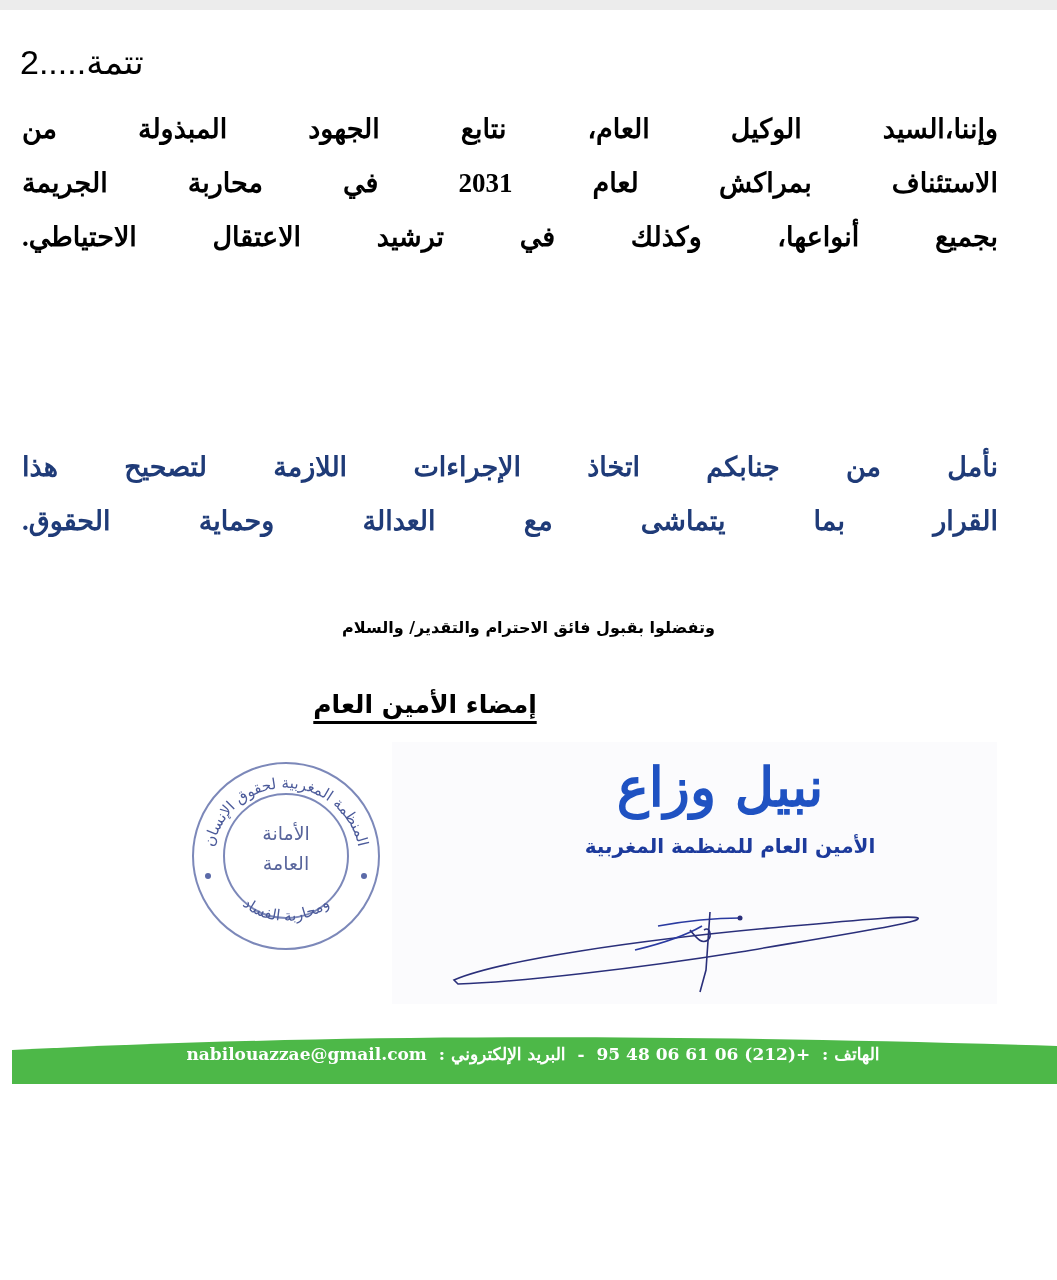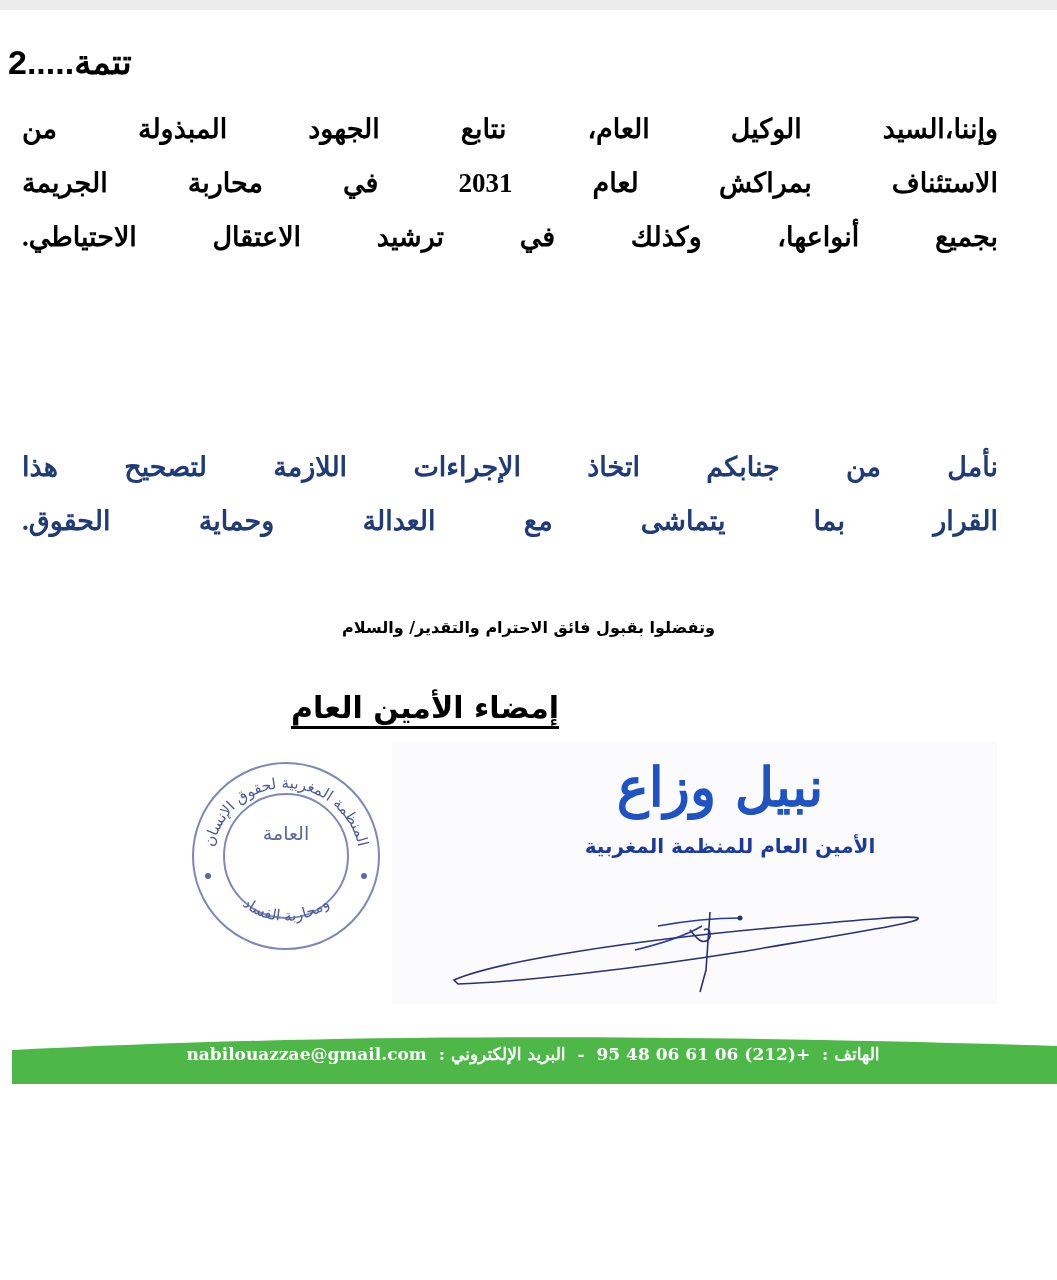--- a/index.html
+++ b/index.html
@@ -15,23 +15,23 @@
       font-family: "DejaVu Sans", sans-serif;
     }
     .top-bar {
       position: absolute;
       left: 0; top: 0;
       width: 1057px; height: 10px;
       background: #ececec;
     }
     .page-indicator {
       position: absolute;
-      left: 8px; top: 42px;
+      left: 20px; top: 42px;
       font-family: "Liberation Sans", sans-serif;
-      font-weight: bold;
+      font-weight: normal;
       font-size: 34px;
       color: #000;
       direction: rtl;
       letter-spacing: -1px;
     }
     .para {
       position: absolute;
       left: 22px;
       width: 976px;
       direction: rtl;
@@ -70,21 +70,21 @@
     }
     .sig-title {
       position: absolute;
       left: 0;
       width: 844px;
       top: 690px;
       text-align: center;
       direction: rtl;
       font-family: "DejaVu Sans", sans-serif;
       font-weight: bold;
-      font-size: 30px;
+      font-size: 25px;
       color: #000;
     }
     .sig-title span {
       text-decoration: underline;
       text-decoration-thickness: 3px;
       text-underline-offset: 8px;
       padding-left: 6px;
     }
     .sig-block {
       position: absolute;
@@ -194,20 +194,21 @@
     <circle cx="20" cy="118" r="3" fill="#5b6aa8"></circle>
     <circle cx="176" cy="118" r="3" fill="#5b6aa8"></circle>
     <text font-size="15" fill="#4b5a9a" font-family="DejaVu Sans, sans-serif">
       <textPath href="#stampArcTop" startOffset="50%" text-anchor="middle" id="stampTopText">المنظمة المغربية لحقوق الإنسان</textPath>
     </text>
     <text font-size="15" fill="#4b5a9a" font-family="DejaVu Sans, sans-serif">
       <textPath href="#stampArcBottom" startOffset="50%" text-anchor="middle" id="stampBottomText">ومحاربة الفساد</textPath>
     </text>
   </svg>
   <div class="stamp-inner-text">
+    <div>الأمانة</div>
     <div>العامة</div>
   </div>
 </div>
 
 <div class="name-cal" style="color: rgb(31, 82, 194);">نبيل وزاع</div>
 <div class="name-role">
   <div>الأمين العام للمنظمة المغربية</div>
 </div>
 
 <svg class="signature" viewBox="0 0 560 110">

